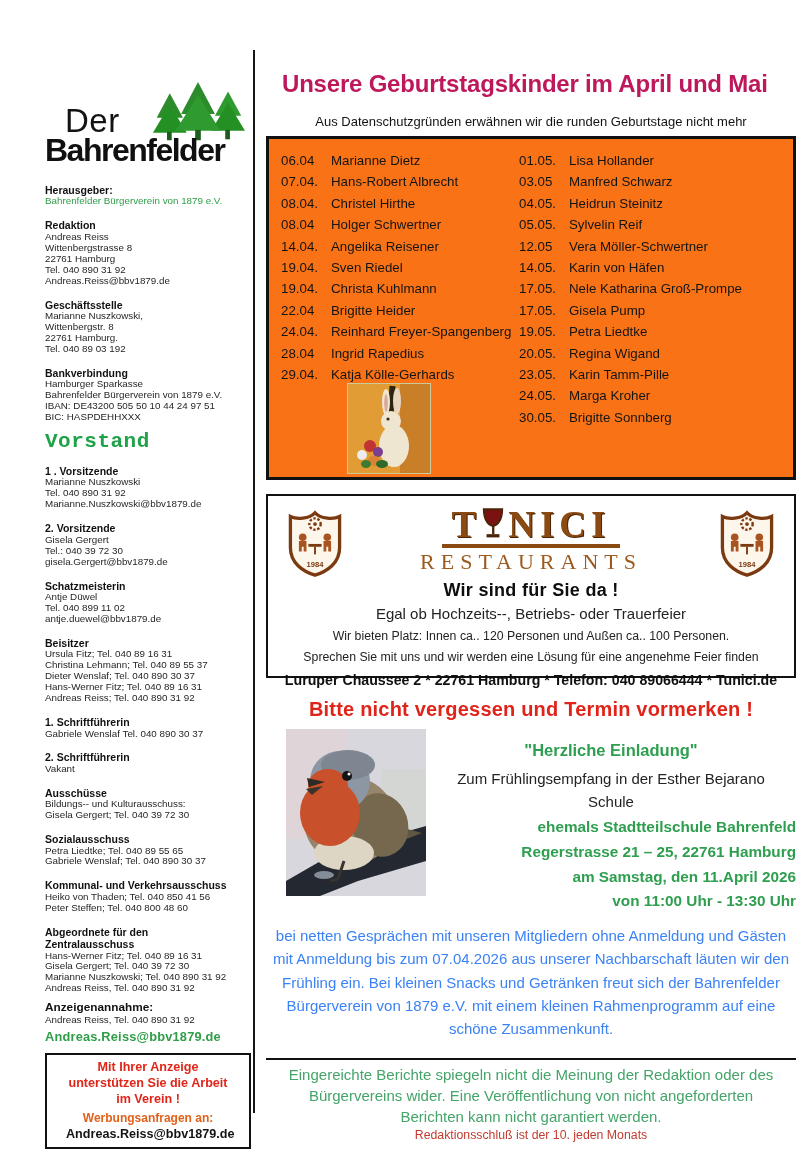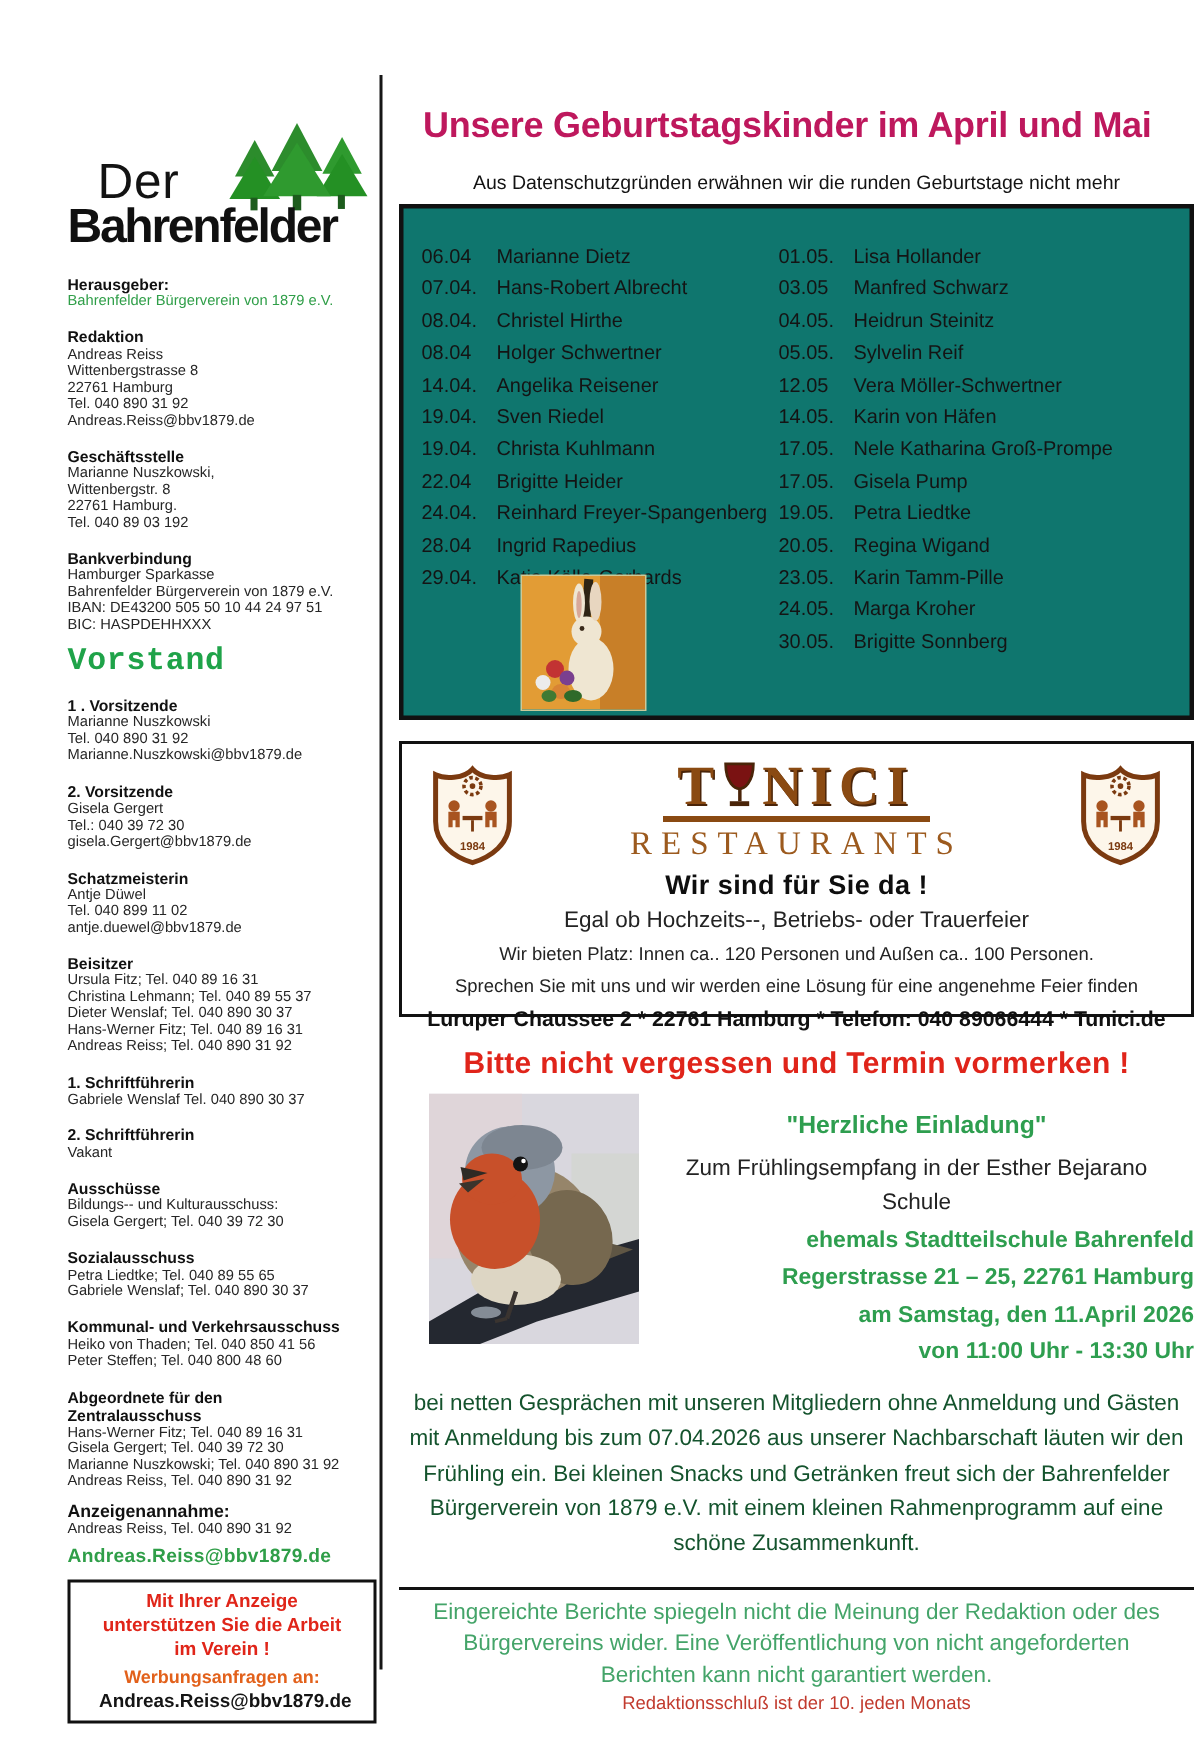--- a/index.html
+++ b/index.html
@@ -27,22 +27,22 @@
   .ad-l3{color:#141414;font-weight:bold;font-size:12.6px;margin-top:2px;}
   .slogan{font-weight:bold;font-size:14px;text-align:center;margin-bottom:11px;letter-spacing:0.3px;}
   .slogan.s1,.slogan.s3{color:#dd2316;}
   .slogan.s2{color:#14532d;}
   .website{color:#2da04e;font-weight:bold;font-size:13.8px;text-align:center;letter-spacing:1.2px;line-height:1.3;margin-bottom:4px;}
 
   
   .main{position:absolute;left:266px;top:54px;width:530px;}
   .h1{font-size:24px;font-weight:bold;color:#be185d;margin:16px;white-space:nowrap;letter-spacing:-0.2px;}
   .subtitle{font-size:13px;color:#131313;text-align:center;margin:3px 0 7px;}
-  .bday-box{position:relative;border:3px solid #111;background:#0f766e;box-sizing:border-box;
-            height:344px;padding:21px 6px 4px 12px;display:flex;}
+  .bday-box{position:relative;border:3px solid #111;background:#f97316;box-sizing:border-box;
+            height:344px;padding:11px 6px 4px 12px;display:flex;}
   .bcol{font-size:13.3px;color:#141414;}
   .bcol.april{width:238px;flex:none;}
   .bcol.may{flex:1;}
   .brow{display:flex;line-height:21.4px;}
   .bdate{width:50px;flex:none;}
   .rabbit-img{position:absolute;left:78px;bottom:3px;width:82px;height:89px;border:1px solid #caca9a;}
 
   .tunici-box{position:relative;border:2.5px solid #111;margin-top:14px;height:184px;box-sizing:border-box;
               text-align:center;padding-top:10px;}
   .shield{position:absolute;top:12px;width:62px;height:70px;}
@@ -58,21 +58,21 @@
   .tun-l3{font-size:12.3px;color:#232323;margin-top:7px;}
   .tun-addr{font-size:14.2px;font-weight:bold;color:#101010;margin-top:8px;}
 
   .red-head{color:#e0241a;font-size:20px;font-weight:bold;text-align:center;margin:20px 0 6px;letter-spacing:0.2px;}
   .invite{display:flex;margin-top:8px;}
   .robin-img{width:140px;height:167px;flex:none;margin-left:20px;}
   .invite-right{flex:1;text-align:center;padding-top:12px;}
   .inv-heading{color:#2e9e4f;font-weight:bold;font-size:16.5px;}
   .inv-intro{font-size:15px;color:#232323;line-height:1.5;width:330px;margin:8px auto 2px;}
   .inv-line{color:#2e9e4f;font-weight:bold;font-size:15.3px;line-height:1.62;text-align:right;}
-  .main-para{font-size:15px;color:#14532d;text-align:center;line-height:1.55;margin-top:10px;padding:0 4px;}
+  .main-para{font-size:15px;color:#3b82f6;text-align:center;line-height:1.55;margin-top:10px;padding:0 4px;}
   .footer-box{border-top:2.5px solid #111;margin-top:18px;padding-top:5px;text-align:center;}
   .footer-green{color:#44a469;font-size:15px;line-height:1.38;padding:0 20px;}
   .footer-red{color:#c23b2e;font-size:12.3px;margin-top:1px;}
 </style>
 </head>
 <body>
 
 <div class="page">
   <div class="divider"></div>
 

